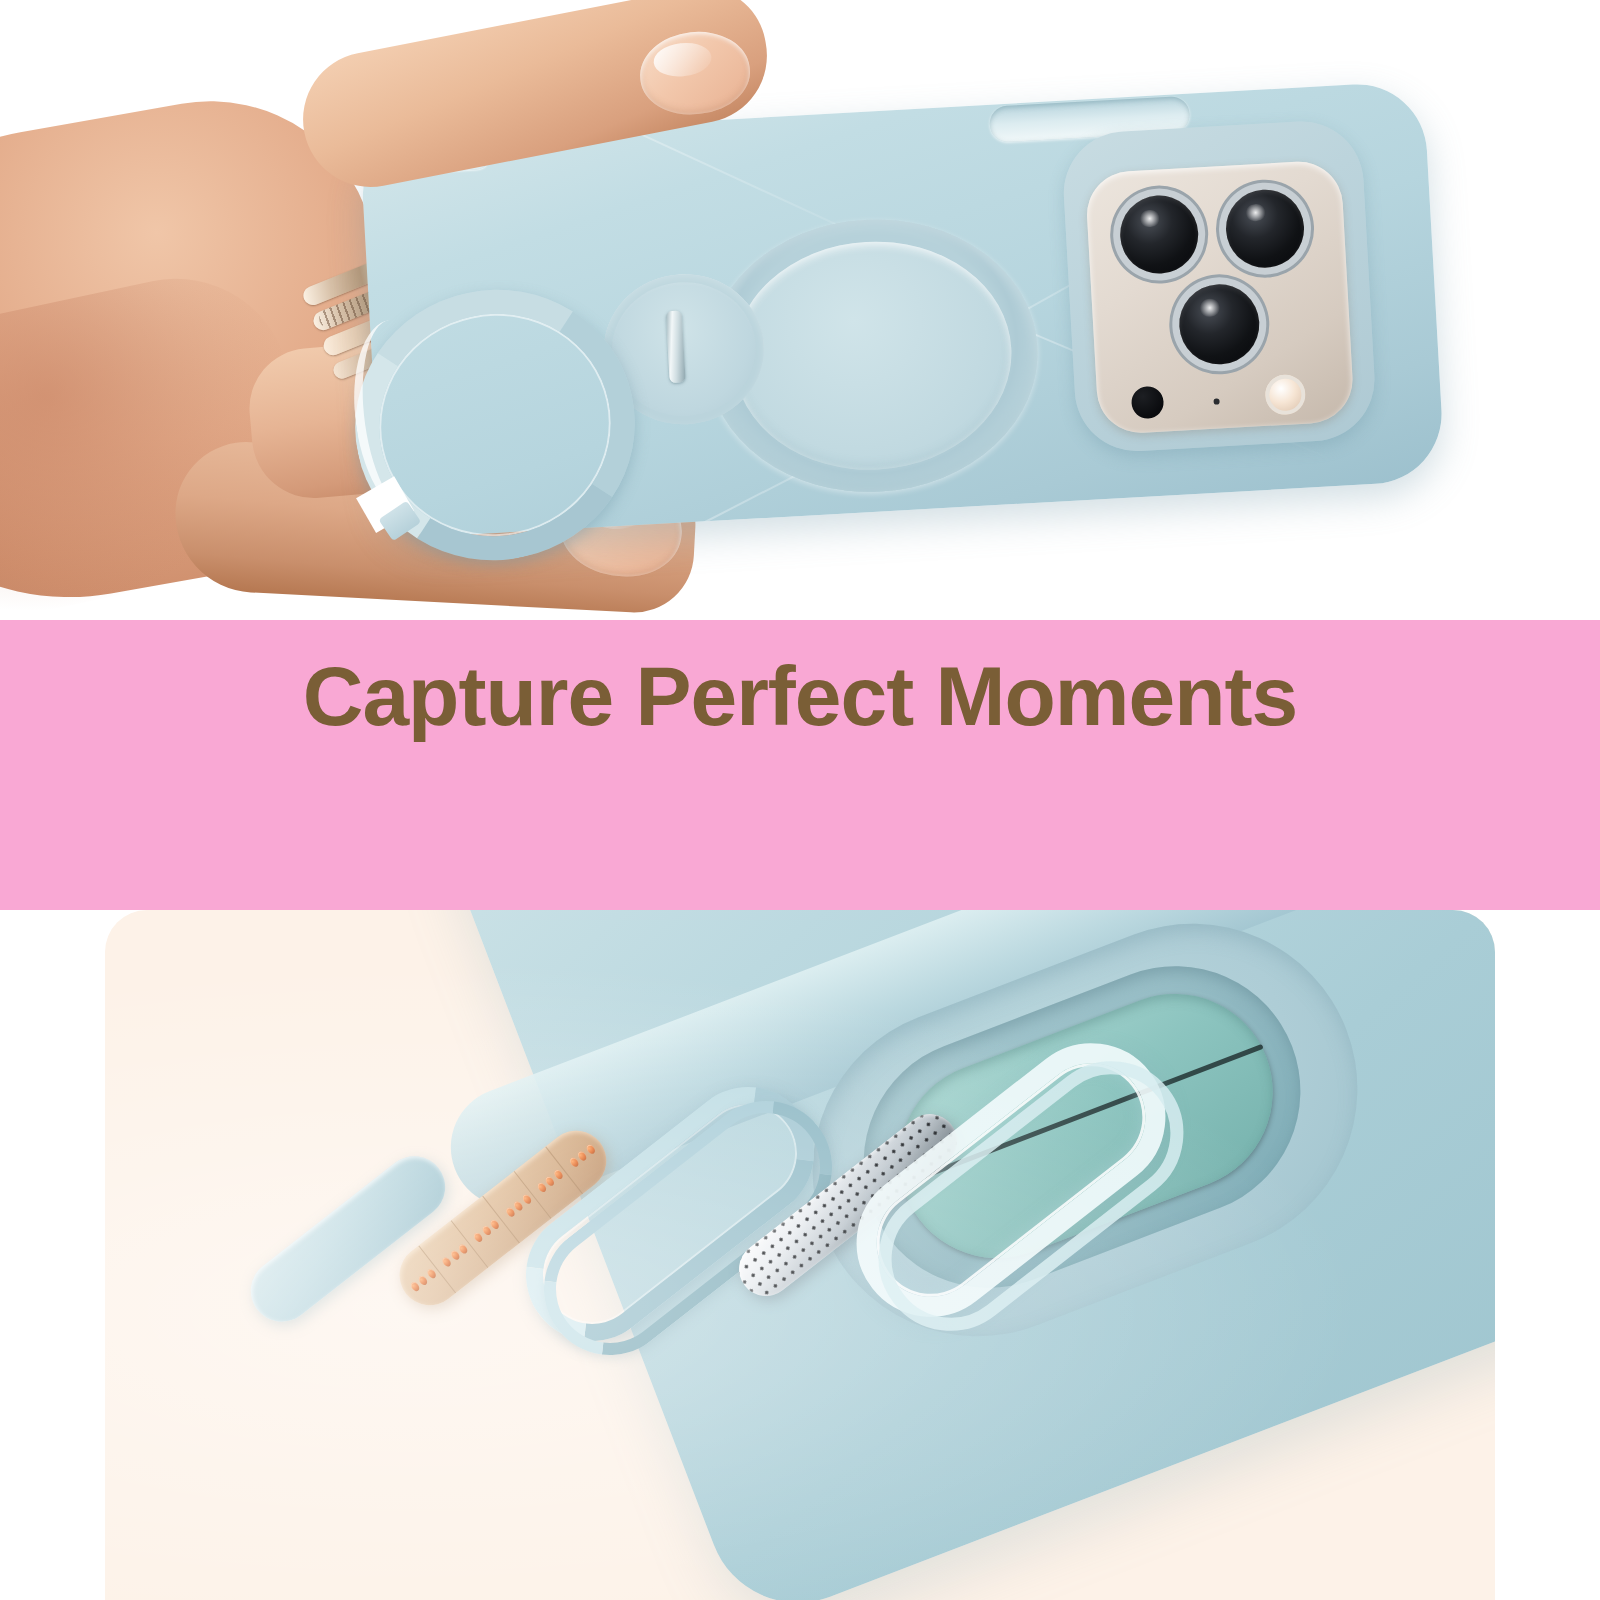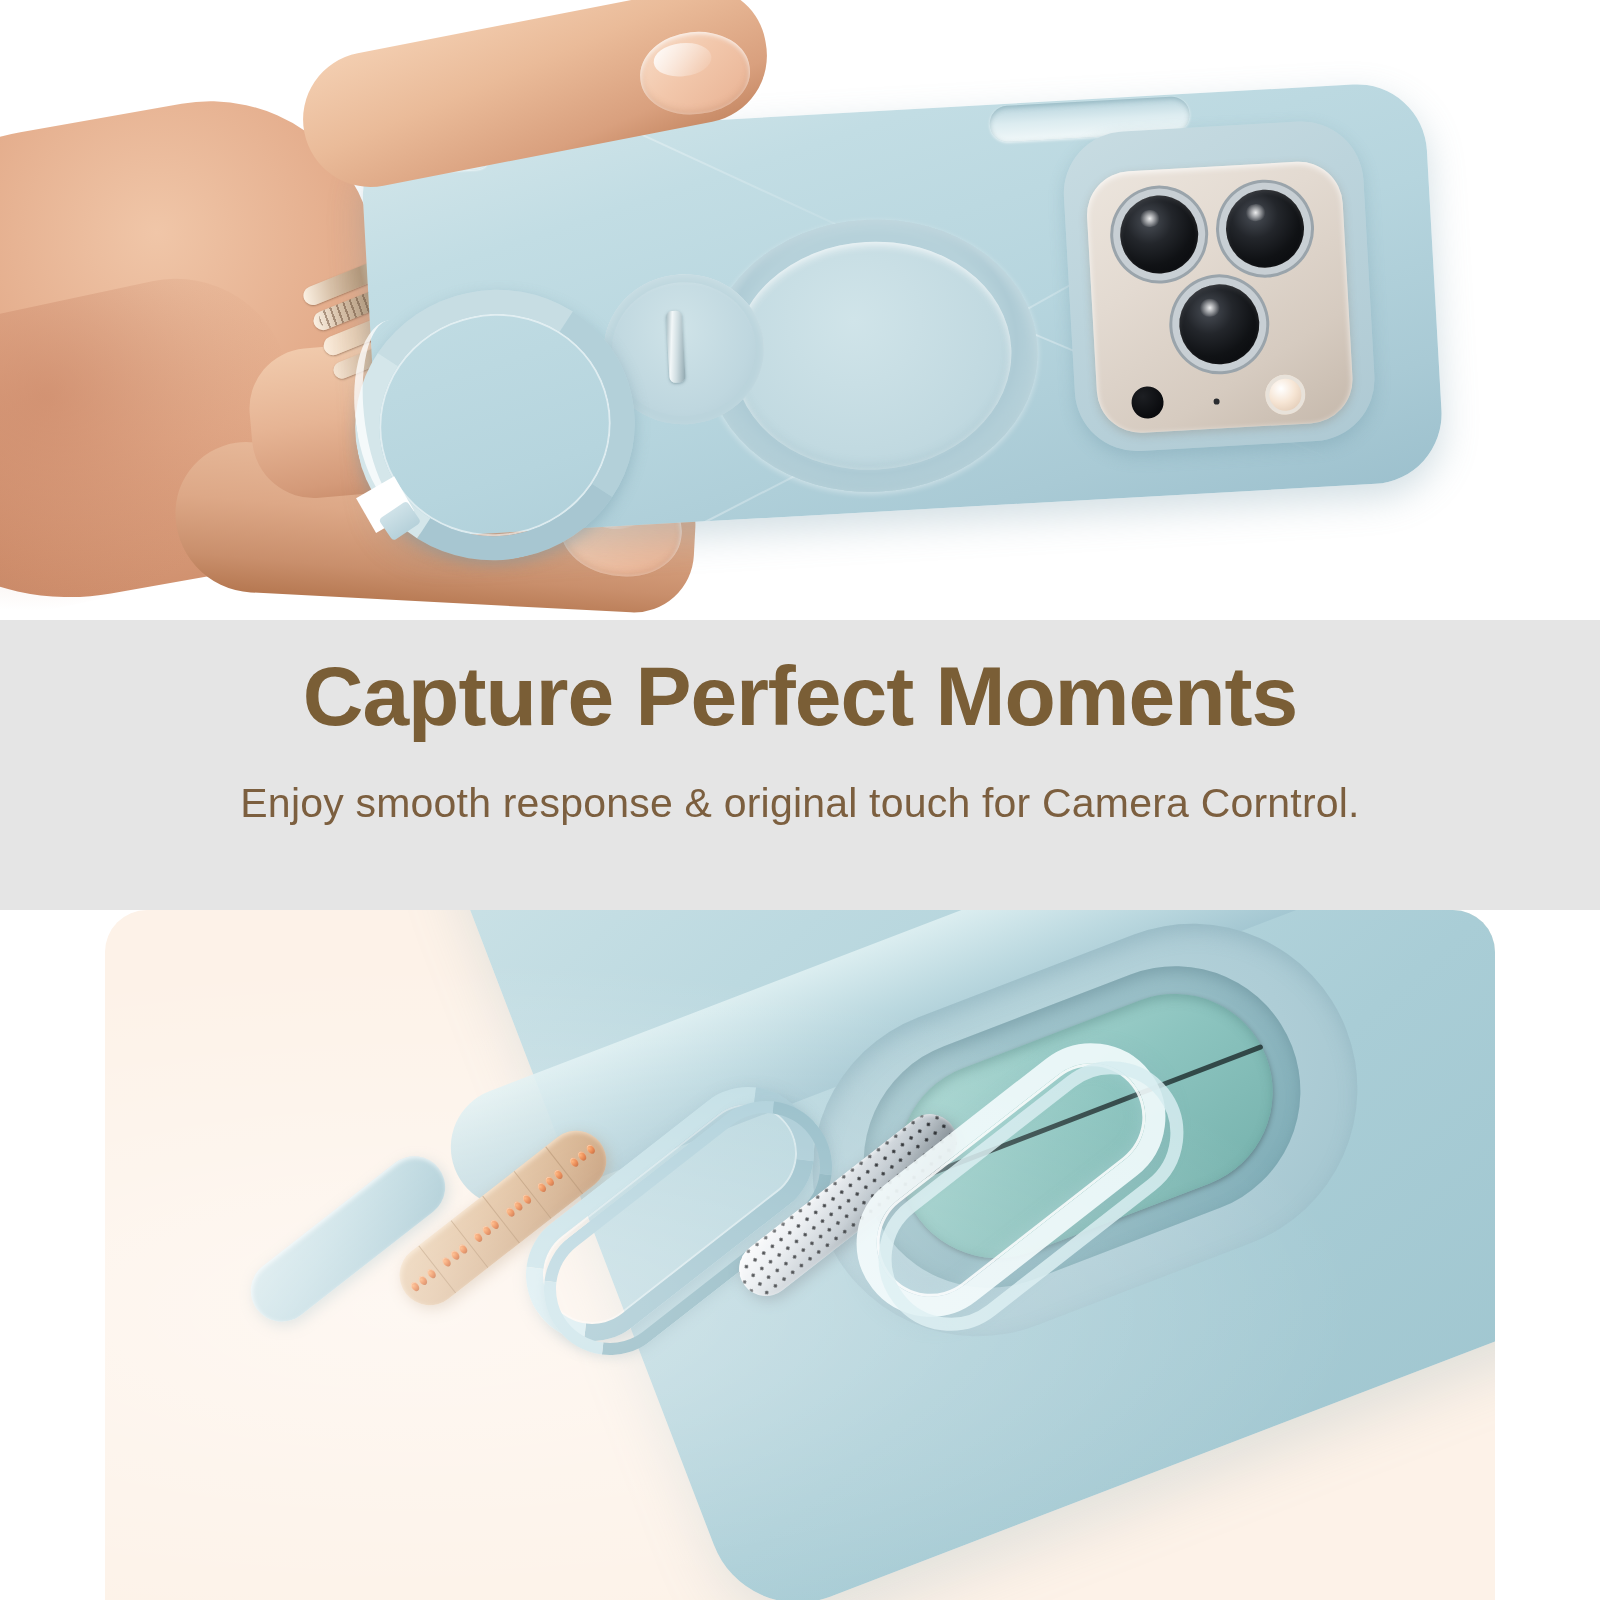--- a/index.html
+++ b/index.html
@@ -247,21 +247,21 @@
     background:#ffffff;
     transform: rotate(-18deg);
   }
   #ring-notch2{
     position:absolute; left:10px; top:196px; width:34px; height:26px;
     background: linear-gradient(180deg,#cfe2e8,#b6d1da);
     border-radius:4px; transform: rotate(-22deg);
   }
 
   
-  #copy { position:absolute; left:0; top:620px; width:1600px; height:290px; background:#e5e5e5; }
+  #copy { position:absolute; left:0; top:620px; width:1600px; height:290px; background:#f9a8d4; }
   #headline{
     position:absolute; left:0; top:28px; width:1600px;
     text-align:center;
     font-size:84px; font-weight:700; letter-spacing:-1px;
     color:#7a5e36;
     font-family:"Liberation Sans", sans-serif;
     white-space:nowrap;
   }
   #subhead{
     position:absolute; left:0; top:160px; width:1600px;
@@ -479,21 +479,20 @@
     <div id="ring-notch"></div>
     <div id="ring-notch2"></div>
   </div>
 
   <div class="finger" id="finger-index"></div>
   <div class="nail" id="nail-index"></div>
 </div>
 
 <div id="copy">
   <div id="headline">Capture Perfect Moments</div>
-  <div id="subhead">Enjoy smooth response &amp; original touch for Camera Corntrol.</div>
 </div>
 
 <div id="panel">
 
   <div id="panel-case"></div>
   <div id="panel-case-edge"></div>
 
   <div id="socket-outer"></div>
   <div id="socket-mid"></div>
   <div id="socket-pad"></div>

